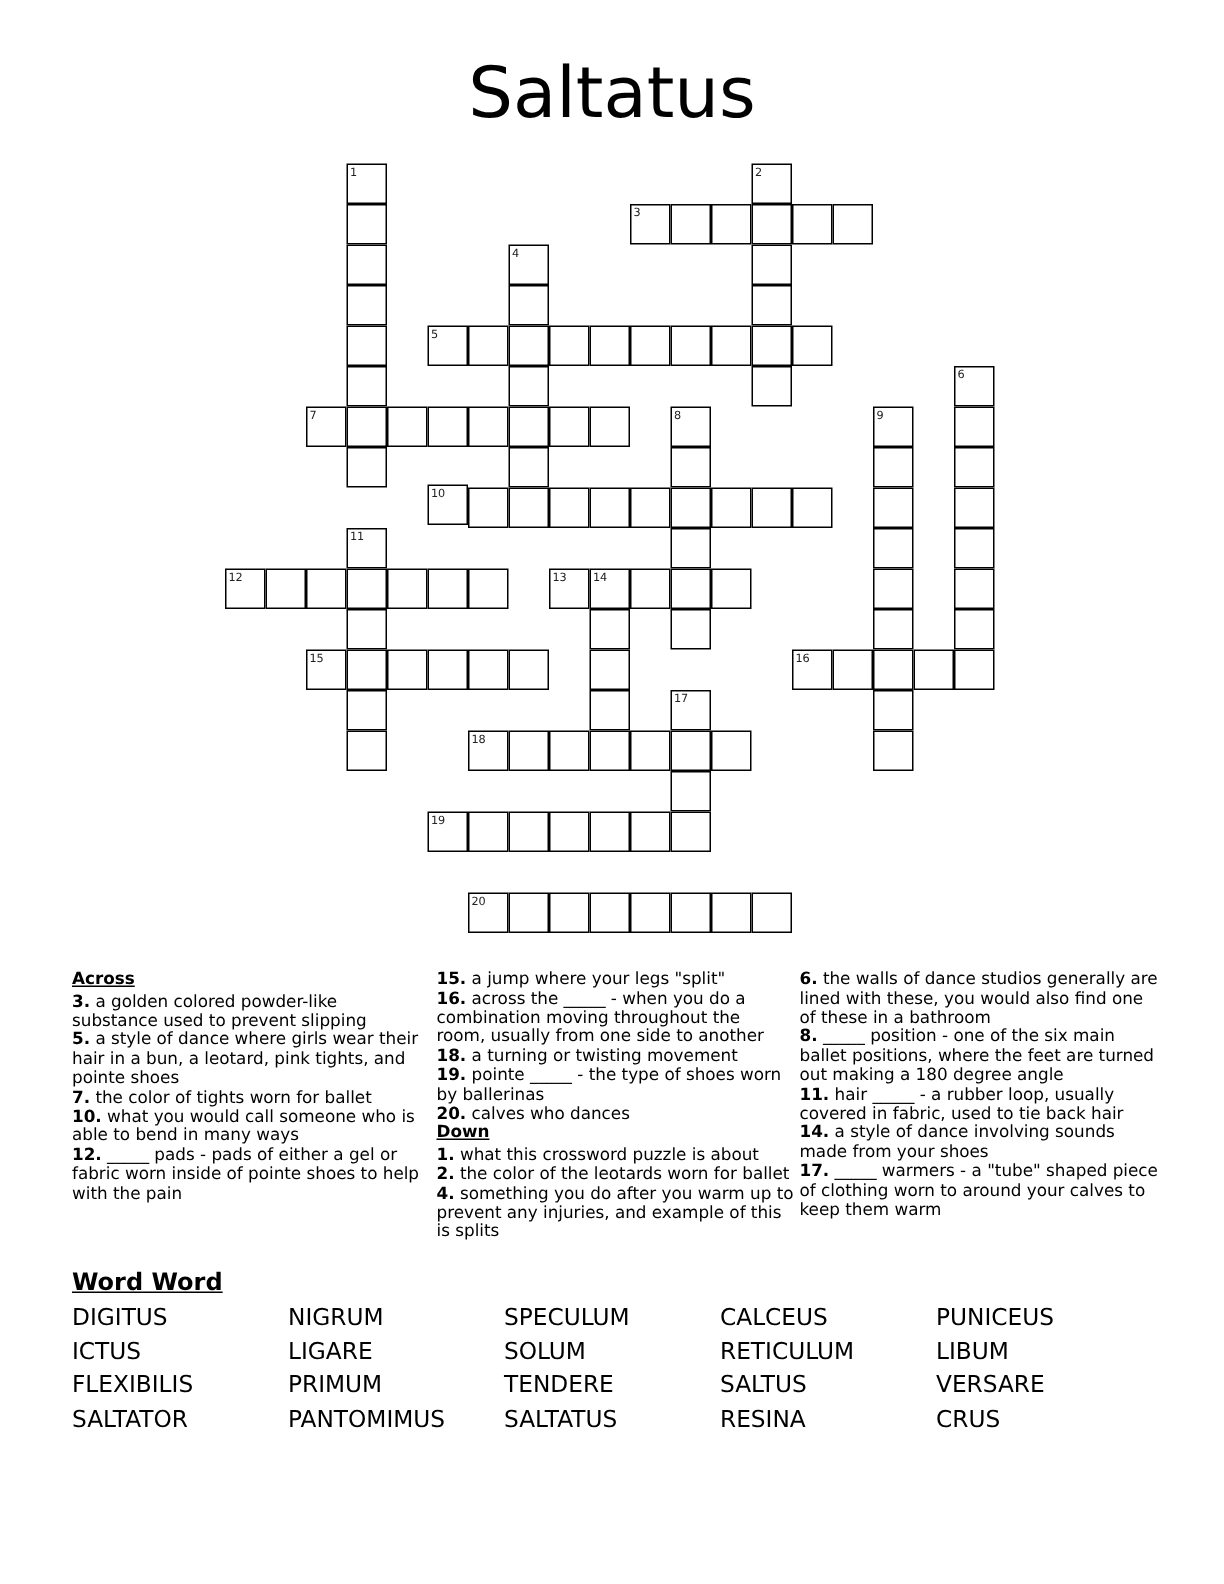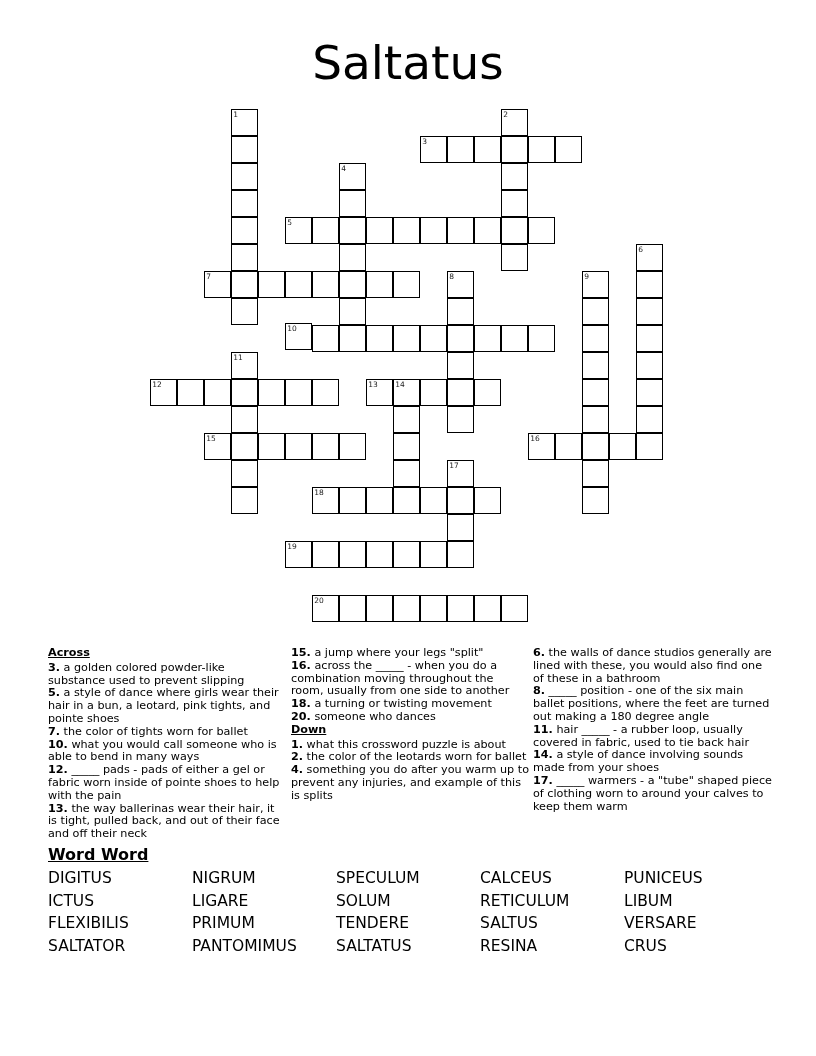--- a/index.html
+++ b/index.html
@@ -196,29 +196,29 @@
   </div>
 
 <div id="col-a" class="clue-col">
   <span class="hdr">Across</span>
   <div id="across-list-a">
       <span class="clue"><b>3.</b><span> a golden colored powder-like substance used to prevent slipping</span></span>
       <span class="clue"><b>5.</b><span> a style of dance where girls wear their hair in a bun, a leotard, pink tights, and pointe shoes</span></span>
       <span class="clue"><b>7.</b><span> the color of tights worn for ballet</span></span>
       <span class="clue"><b>10.</b><span> what you would call someone who is able to bend in many ways</span></span>
       <span class="clue"><b>12.</b><span> _____ pads - pads of either a gel or fabric worn inside of pointe shoes to help with the pain</span></span>
-      <span class="clue"><b>13.</b><span> the way ballerinas wear their hair, it is tight, pulled back, and out of their face and off their neck</span></span>
     </div>
 </div>
 <div id="col-b" class="clue-col">
   <div id="across-list-b">
       <span class="clue"><b>15.</b><span> a jump where your legs "split"</span></span>
       <span class="clue"><b>16.</b><span> across the _____ - when you do a combination moving throughout the room, usually from one side to another</span></span>
       <span class="clue"><b>18.</b><span> a turning or twisting movement</span></span>
-      <span class="clue"><b>20.</b><span> someone who dances</span></span>
+      <span class="clue"><b>19.</b><span> pointe _____ - the type of shoes worn by ballerinas</span></span>
+      <span class="clue"><b>20.</b><span> calves who dances</span></span>
     </div>
   <span class="hdr">Down</span>
   <div id="down-list-b">
       <span class="clue"><b>1.</b><span> what this crossword puzzle is about</span></span>
       <span class="clue"><b>2.</b><span> the color of the leotards worn for ballet</span></span>
       <span class="clue"><b>4.</b><span> something you do after you warm up to prevent any injuries, and example of this is splits</span></span>
     </div>
 </div>
 <div id="col-c" class="clue-col">
   <div id="down-list-c">

